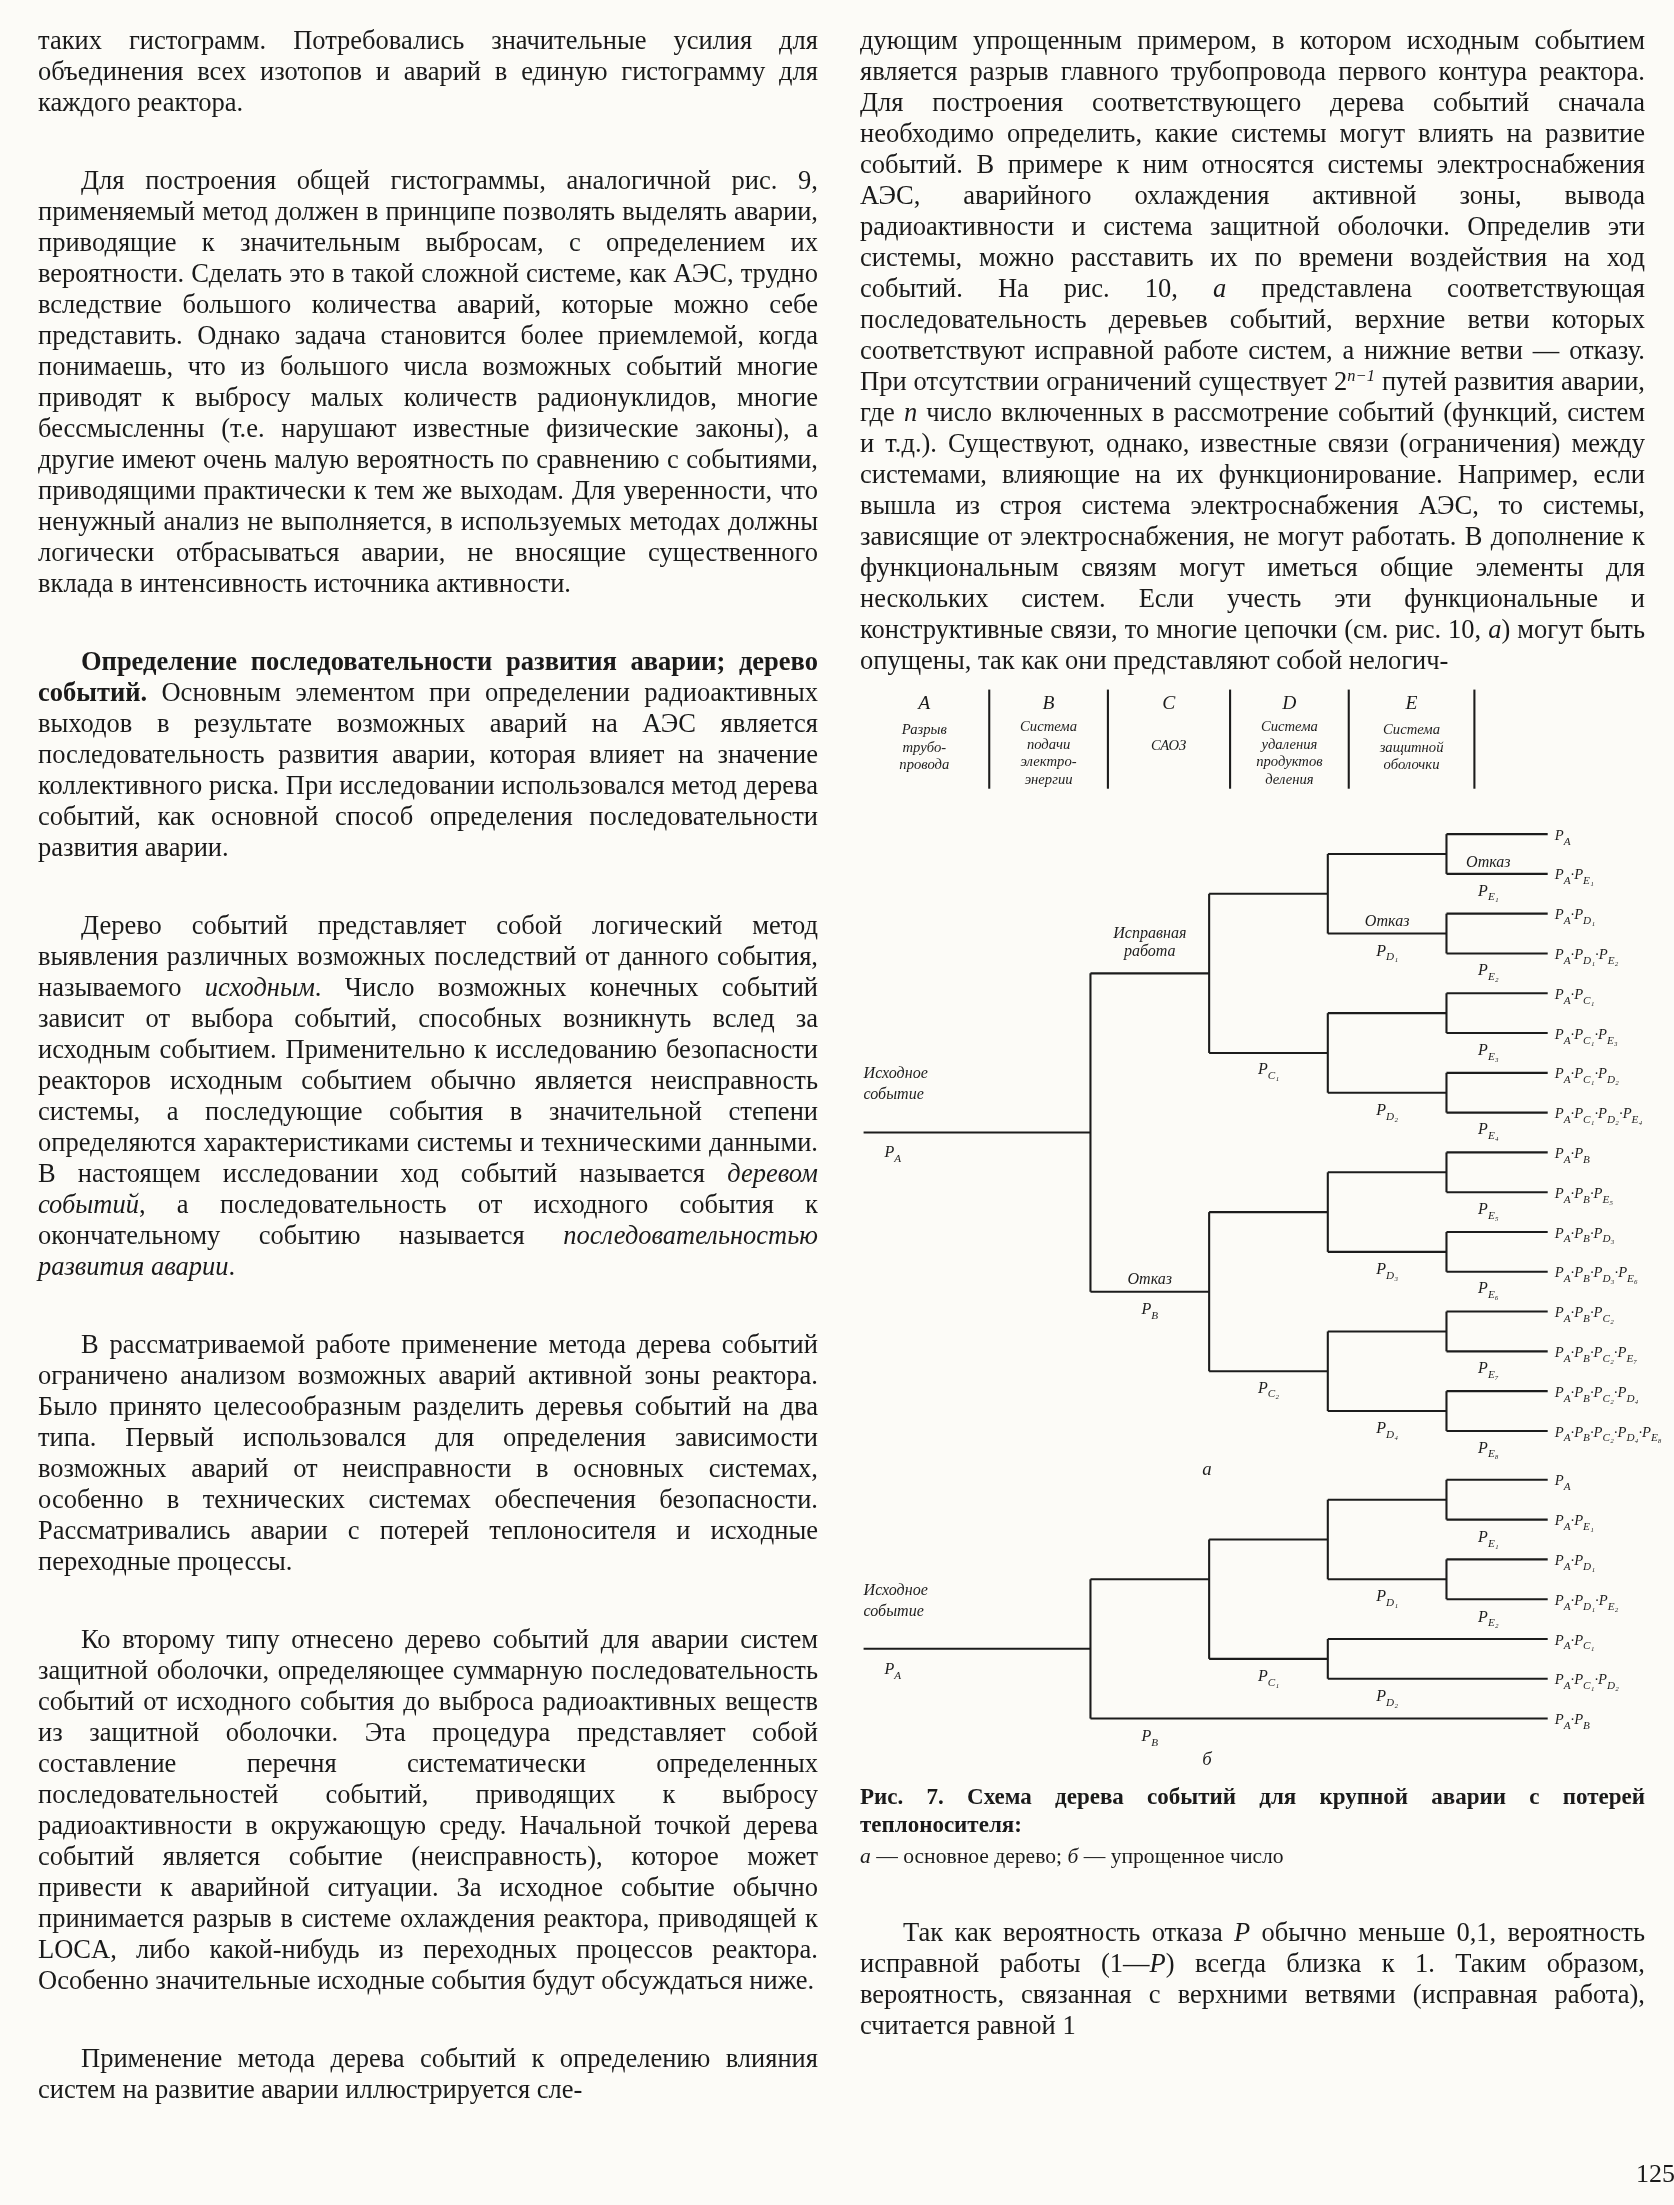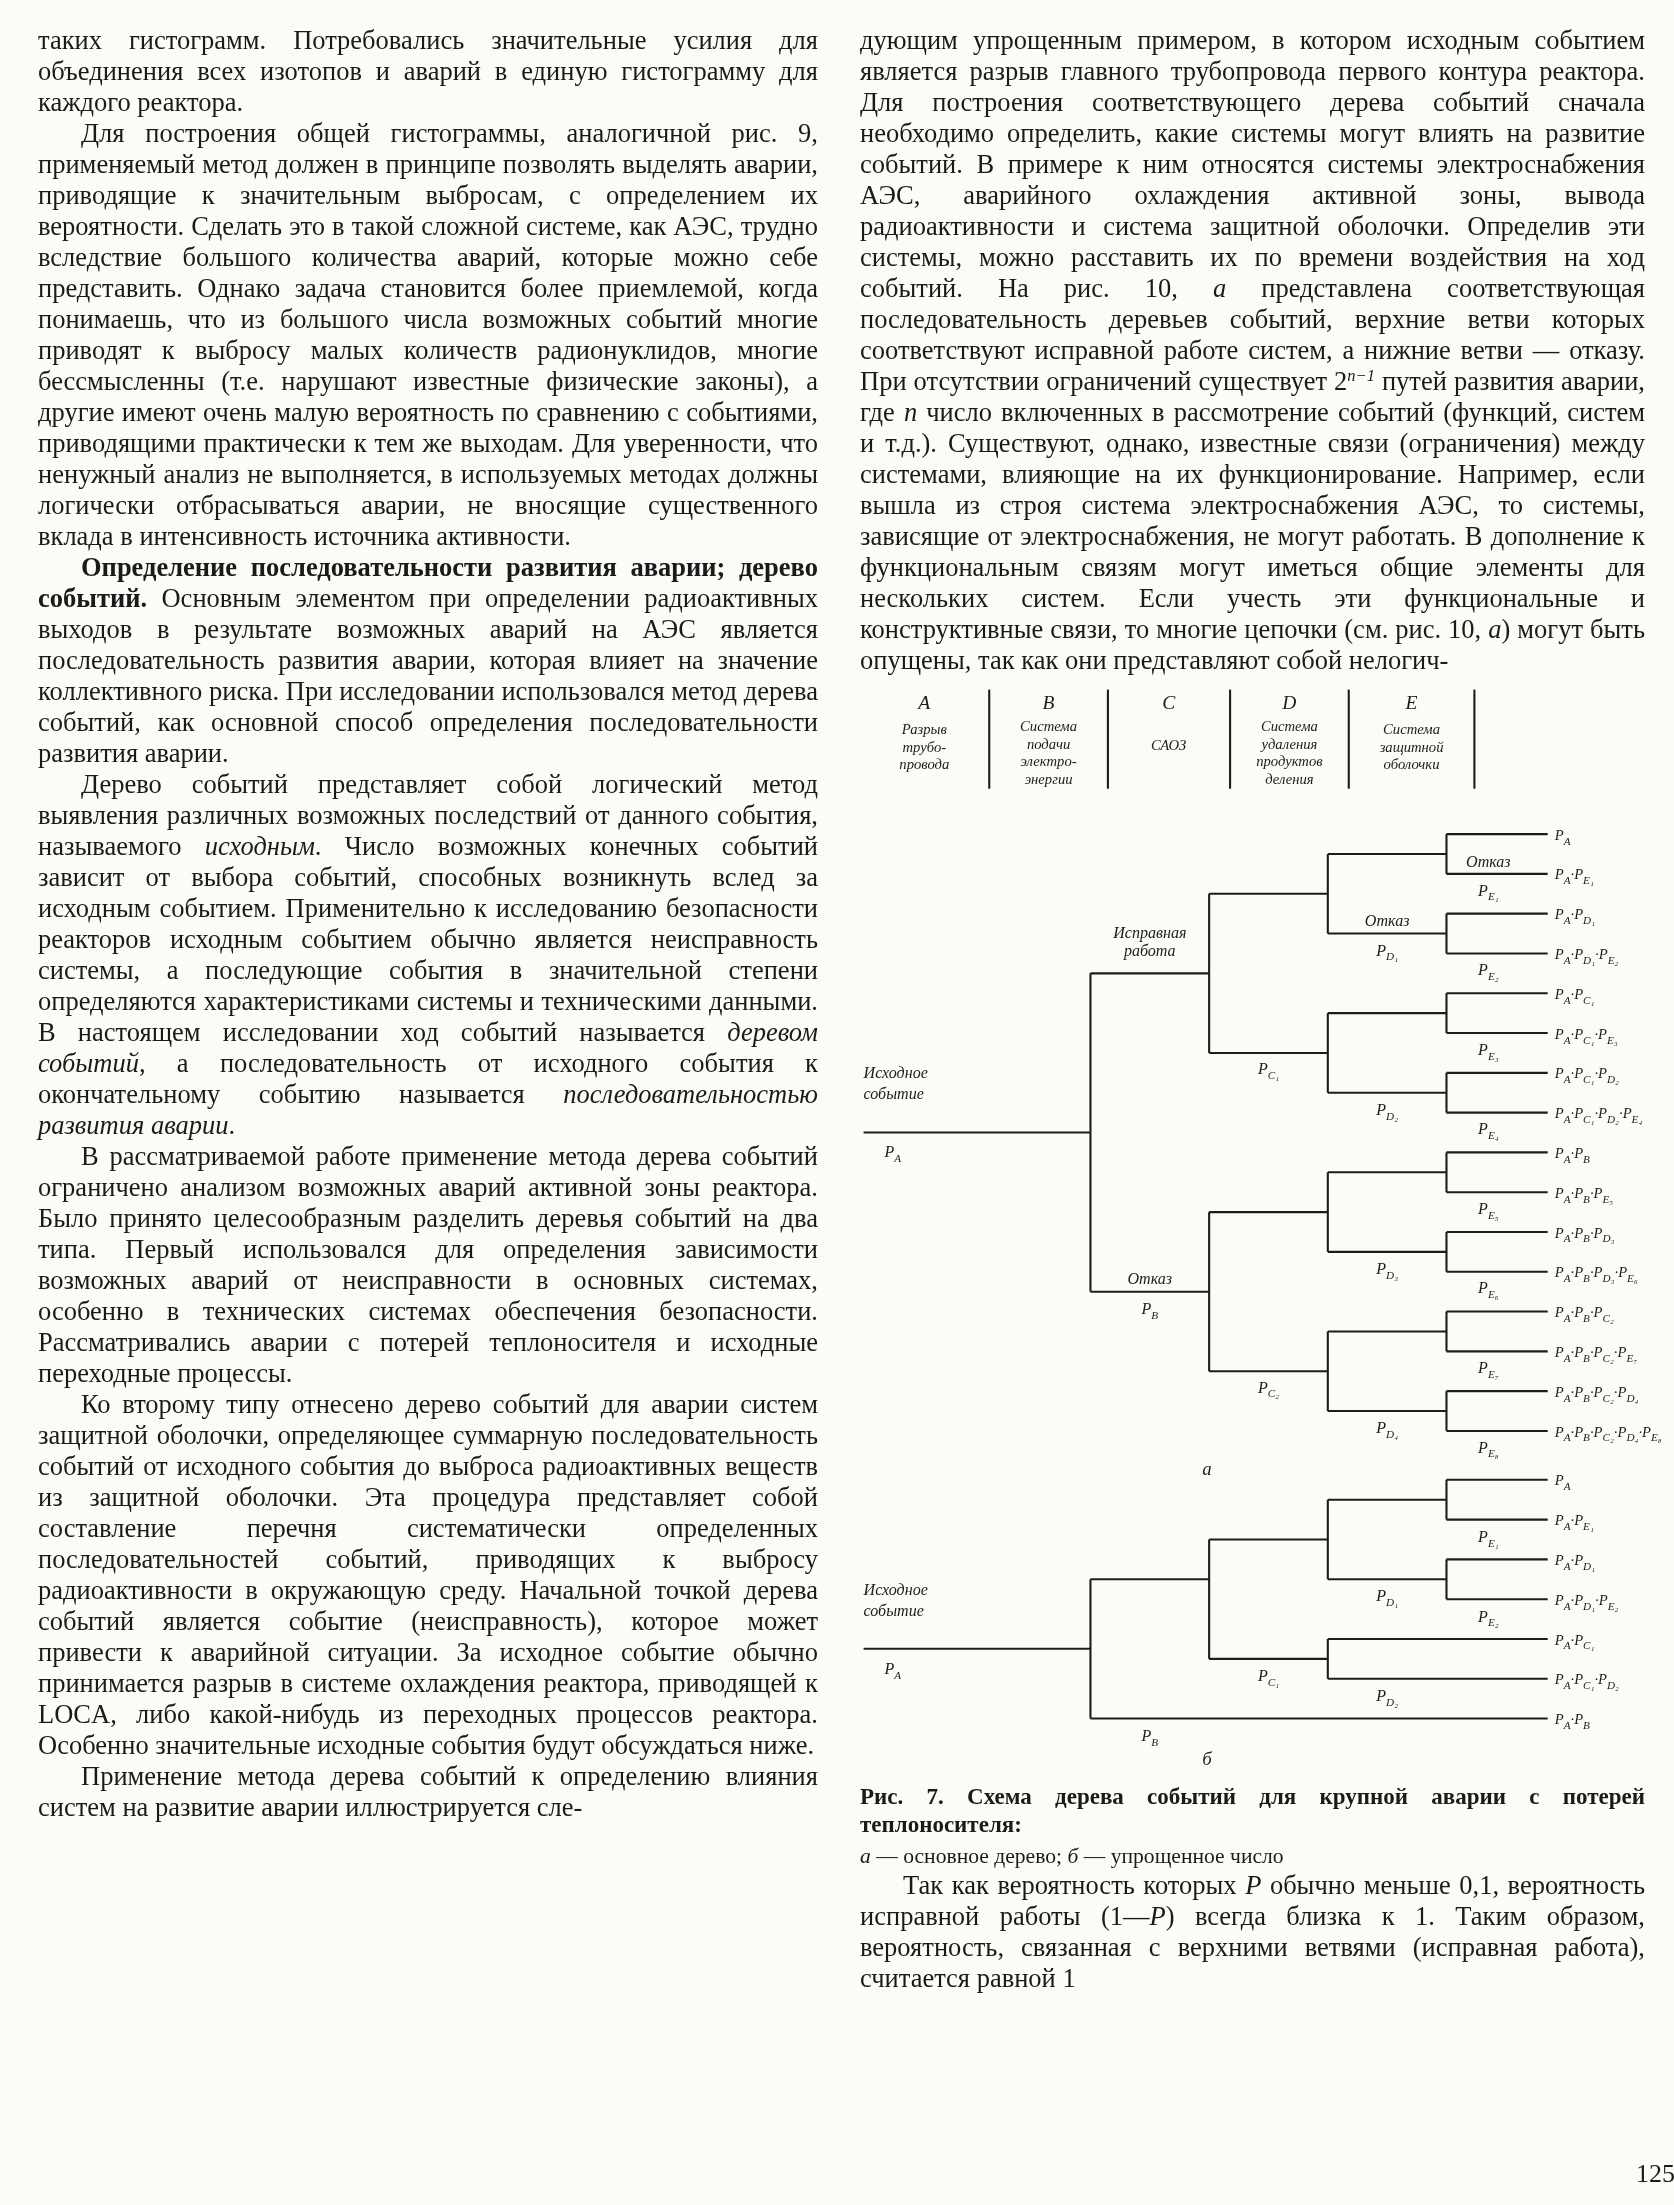--- a/index.html
+++ b/index.html
@@ -3,21 +3,21 @@
 <meta charset="utf-8">
 <style>
   html,body{margin:0;padding:0;}
   body{background:#e8e6e0;}
   .page{position:relative;width:1675px;height:2205px;background:#fcfbf7;color:#1a1a1a;
         font-family:"Liberation Serif",serif;overflow:hidden;}
   .col{position:absolute;top:25px;}
   .col-left{left:38px;width:780px;}
   .col-right{left:860px;width:785px;}
   p.body{margin:0;font-size:26.5px;line-height:31px;text-align:justify;}
-  p.ind{text-indent:43px;}
+  p.ind{text-indent:43px;margin-top:47px;}
   .it{font-style:italic;}
   .bd{font-weight:bold;}
   sup{font-size:62%;line-height:0;vertical-align:baseline;position:relative;top:-0.55em;}
   .figure{margin-top:8.4px;}
   .figure svg{overflow:visible;display:block;}
   .fig line{stroke:#1c1c1c;stroke-width:3;}
   .fig text{font-family:"Liberation Serif",serif;fill:#1c1c1c;font-style:italic;}
   .t-center{text-anchor:middle;}
   .hletter{font-size:28px;}
   .hdesc{font-size:21px;}
@@ -226,18 +226,18 @@
           <text class="leaf" x="995" y="1490"><tspan>P</tspan><tspan class="psub" dy="7">A</tspan><tspan dy="-7">·</tspan><tspan>P</tspan><tspan class="psub" dy="7">B</tspan></text>
 
           <text class="subtag t-center" x="497" y="1548">б</text>
         </g>
       </svg>
     </div>
 
     <p class="fig-caption-title">Рис. 7. Схема дерева событий для крупной аварии с потерей теплоносителя:</p>
     <p class="fig-caption-legend"><span class="it">а</span><span> — основное дерево; </span><span class="it">б</span><span> — упрощенное число</span></p>
 
-    <p class="body ind"><span>Так как вероятность которых </span><span class="it">P</span><span> обычно меньше 0,1, вероятность исправной работы (1—</span><span class="it">P</span><span>) всегда близка к 1. Таким образом, вероятность, связанная с верхними ветвями (исправная работа), считается равной 1</span></p>
+    <p class="body ind"><span>Так как вероятность отказа </span><span class="it">P</span><span> обычно меньше 0,1, вероятность исправной работы (1—</span><span class="it">P</span><span>) всегда близка к 1. Таким образом, вероятность, связанная с верхними ветвями (исправная работа), считается равной 1</span></p>
   </div>
 
   <div class="page-number">125</div>
 </div>
 
 
 </body></html>

